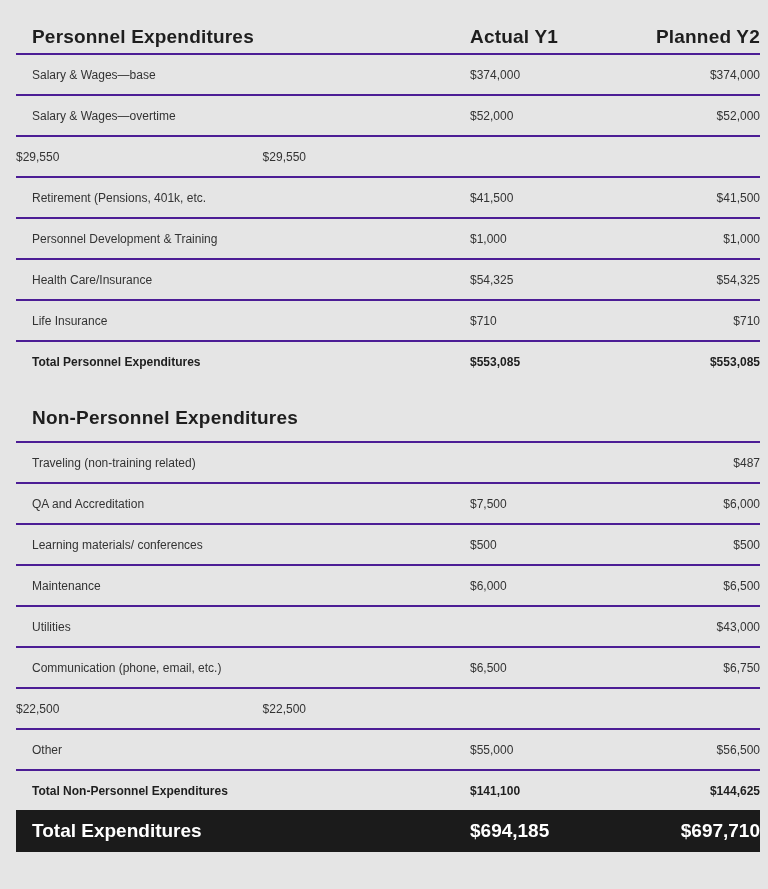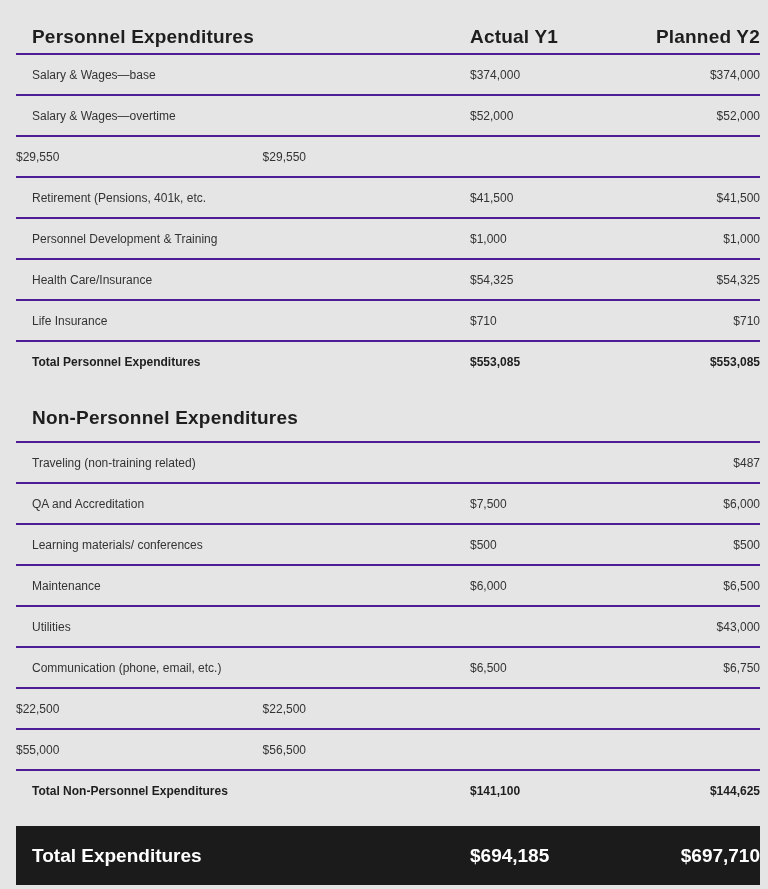--- a/index.html
+++ b/index.html
@@ -33,22 +33,22 @@
     border-top: 2px solid #4c1d95;
     font-size: 12px;
     color: #333333;
   }
   .data-row.total {
     font-weight: bold;
     color: #1e1e1e;
   }
 
   .grand-row {
-    height: 59px;
-    margin-top: 16px;
+    height: 42px;
+    margin-top: 0;
     background: var(--bar-bg, #1b1b1b);
     color: var(--bar-text, #ffffff);
     font-weight: bold;
     font-size: 19px;
     border: none;
   }
 </style>
 </head>
 <body>
 
@@ -147,20 +147,21 @@
     <div class="cell col2">$6,500</div>
     <div class="cell col3">$6,750</div>
   </div>
 
   <div class="row data-row">
     <div class="cell col2">$22,500</div>
     <div class="cell col3">$22,500</div>
   </div>
 
   <div class="row data-row">
+    <div class="cell label">Other</div>
     <div class="cell col2">$55,000</div>
     <div class="cell col3">$56,500</div>
   </div>
 
   <div class="row data-row total">
     <div class="cell label">Total Non-Personnel Expenditures</div>
     <div class="cell col2">$141,100</div>
     <div class="cell col3">$144,625</div>
   </div>
 </div>

